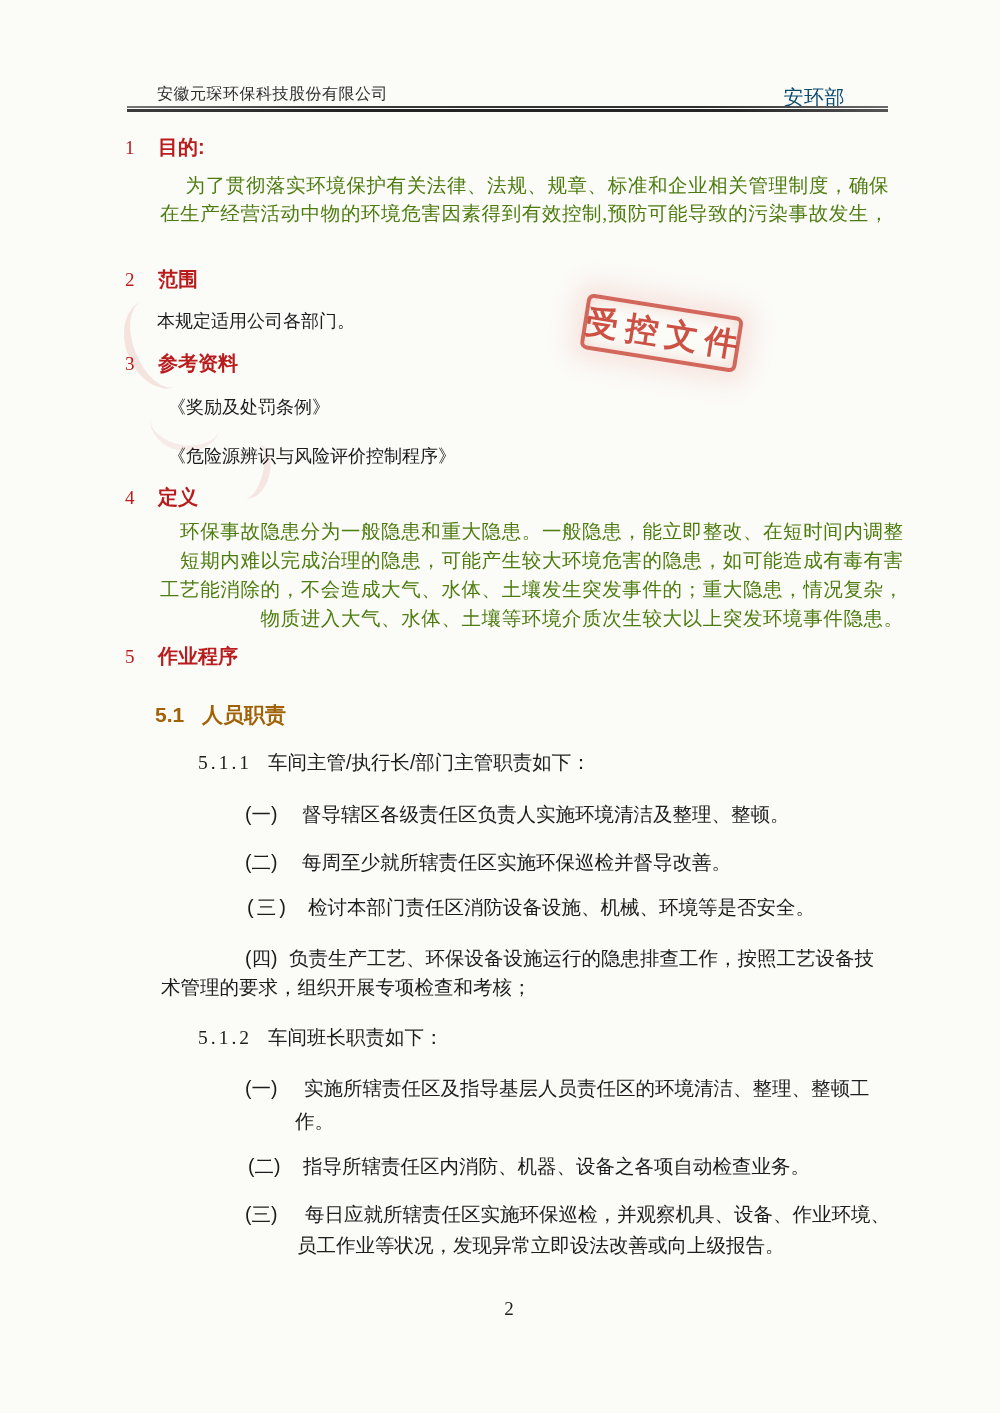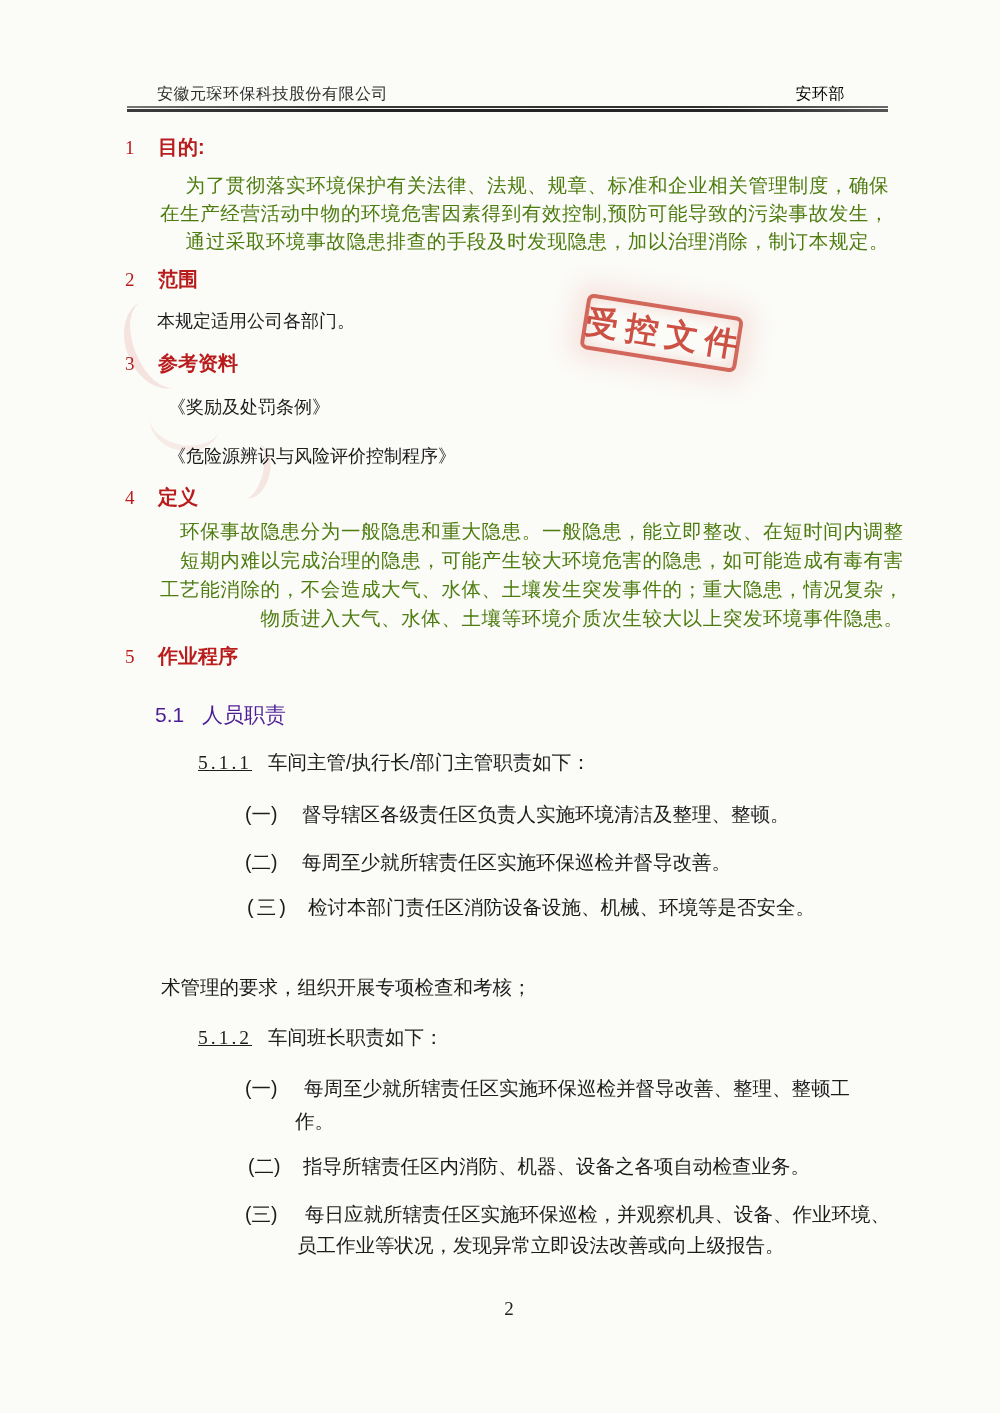--- a/index.html
+++ b/index.html
@@ -4,38 +4,38 @@
 <style>
   html,body{margin:0;padding:0;background:#e8e8e4;}
   .page{
     position:relative;width:1000px;height:1413px;margin:0 auto;
     background:#fbfbf8;overflow:hidden;
     font-family:"Liberation Sans","DejaVu Sans",sans-serif;color:#262626;
   }
   .abs{position:absolute;white-space:nowrap;}
   
   #hdr-co{left:157px;top:84px;font-size:16px;letter-spacing:.5px;color:#2e2e2e;}
-  #hdr-dep{right:155px;top:84px;font-size:16px;letter-spacing:.5px;color:#000000;}
+  #hdr-dep{right:155px;top:84px;font-size:20px;letter-spacing:.5px;color:#0c4a6e;}
   #rule{left:127px;top:106px;width:761px;height:7px;}
   #rule .thin{height:2px;background:linear-gradient(to right,#777,#3a3a3a 25%,#2f2f2f 75%,#6a6a6a);}
   #rule .thick{height:3px;margin-top:1px;background:linear-gradient(to right,#3c3c3c,#222 30%,#262626 80%,#555);}
   
   .h{font-size:20px;font-weight:700;color:#b91c1c;}
   .h .num{display:inline-block;width:33px;font-weight:400;font-size:19px;
           font-family:"Liberation Serif","DejaVu Serif",serif;}
   #h1{left:125px;top:134px;}
   #h2{left:125px;top:266px;}
   #h3{left:125px;top:350px;}
   #h4{left:125px;top:484px;}
   #h5{left:125px;top:643px;}
-  #h51{left:155px;top:701px;font-size:21px;font-weight:400;color:#4c1d95;}
+  #h51{left:155px;top:701px;font-size:21px;font-weight:700;color:#a16207;}
   #h51 .num{display:inline-block;width:47px;}
   .h-sub{font-size:19.5px;color:#1d1d1d;}
   .h-sub .num{display:inline-block;width:70px;letter-spacing:3px;
-          font-family:"Liberation Serif","DejaVu Serif",serif;text-decoration:underline;}
+          font-family:"Liberation Serif","DejaVu Serif",serif;}
   #h511{left:198px;top:749px;}
   #h512{left:198px;top:1024px;}
   
   .serif-p{font-family:"Liberation Serif","DejaVu Serif",serif;font-size:19.5px;
            letter-spacing:.6px;color:#4d7c0f;text-align:right;}
   .serif-p .line{line-height:28px;height:28px;}
   #p1{left:160px;top:172px;}
   #p1 .indent{padding-left:17px;}
   #p4{left:160px;top:517px;}
   #p4 .line{line-height:29px;height:29px;}
@@ -96,21 +96,20 @@
   <div class="bleed" id="bleed1"></div>
   <div class="bleed" id="bleed2"></div>
   <div class="bleed" id="bleed3"></div>
 
   <div class="abs h" id="h1">
     <span class="num">1</span><span>目的:</span>
   </div>
   <div class="abs serif-p" id="p1">
     <div class="line indent">为了贯彻落实环境保护有关法律、法规、规章、标准和企业相关管理制度，确保</div>
     <div class="line">在生产经营活动中物的环境危害因素得到有效控制,预防可能导致的污染事故发生，</div>
-    <div class="line">通过采取环境事故隐患排查的手段及时发现隐患，加以治理消除，制订本规定。</div>
   </div>
 
   <div class="abs h" id="h2">
     <span class="num">2</span><span>范围</span>
   </div>
   <div class="abs sans-l" id="scope">本规定适用公司各部门。</div>
 
   <div class="abs" id="stamp">
     <span>受控文件</span>
   </div>
@@ -144,27 +143,30 @@
   </div>
   <div class="abs item" id="a1">
     <span class="mk mk-a">(一)</span><span>督导辖区各级责任区负责人实施环境清洁及整理、整顿。</span>
   </div>
   <div class="abs item" id="a2">
     <span class="mk mk-a">(二)</span><span>每周至少就所辖责任区实施环保巡检并督导改善。</span>
   </div>
   <div class="abs item" id="a3">
     <span class="mk mk-b">(三)</span><span>检讨本部门责任区消防设备设施、机械、环境等是否安全。</span>
   </div>
+  <div class="abs item" id="a4l1">
+    <span class="mk mk-c">(四)</span><span>负责生产工艺、环保设备设施运行的隐患排查工作，按照工艺设备技</span>
+  </div>
   <div class="abs item" id="a4l2">术管理的要求，组织开展专项检查和考核；</div>
 
   <div class="abs h-sub" id="h512">
     <span class="num">5.1.2</span><span>车间班长职责如下：</span>
   </div>
   <div class="abs item" id="b1l1">
-    <span class="mk mk-d">(一)</span><span>每周至少就所辖责任区实施环保巡检并督导改善、整理、整顿工</span>
+    <span class="mk mk-d">(一)</span><span>实施所辖责任区及指导基层人员责任区的环境清洁、整理、整顿工</span>
   </div>
   <div class="abs item" id="b1l2">作。</div>
   <div class="abs item" id="b2">
     <span class="mk mk-e">(二)</span><span>指导所辖责任区内消防、机器、设备之各项自动检查业务。</span>
   </div>
   <div class="abs item" id="b3l1">
     <span class="mk mk-f">(三)</span><span>每日应就所辖责任区实施环保巡检，并观察机具、设备、作业环境、</span>
   </div>
   <div class="abs item" id="b3l2">员工作业等状况，发现异常立即设法改善或向上级报告。</div>
 

